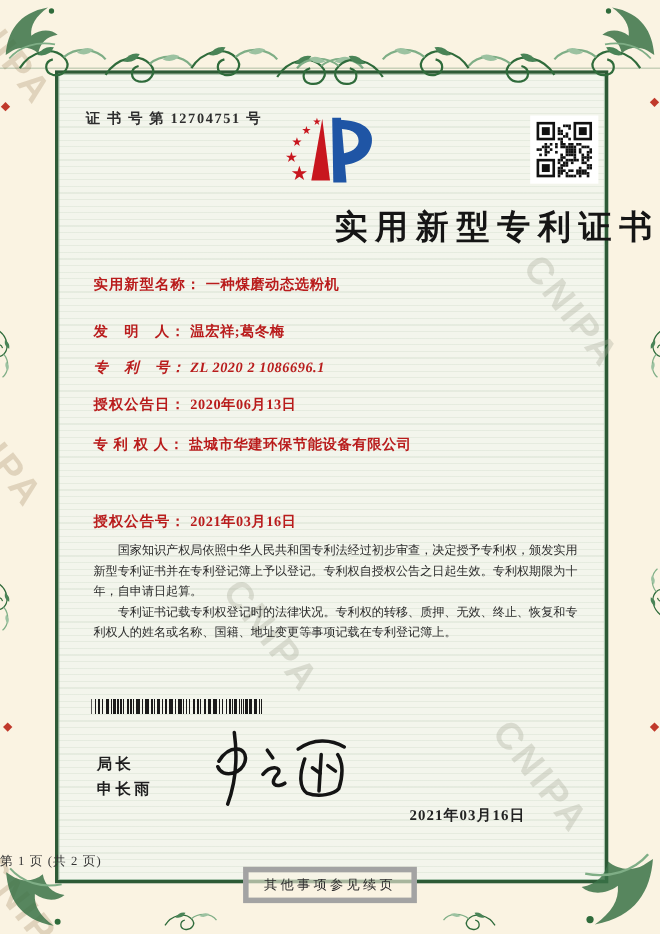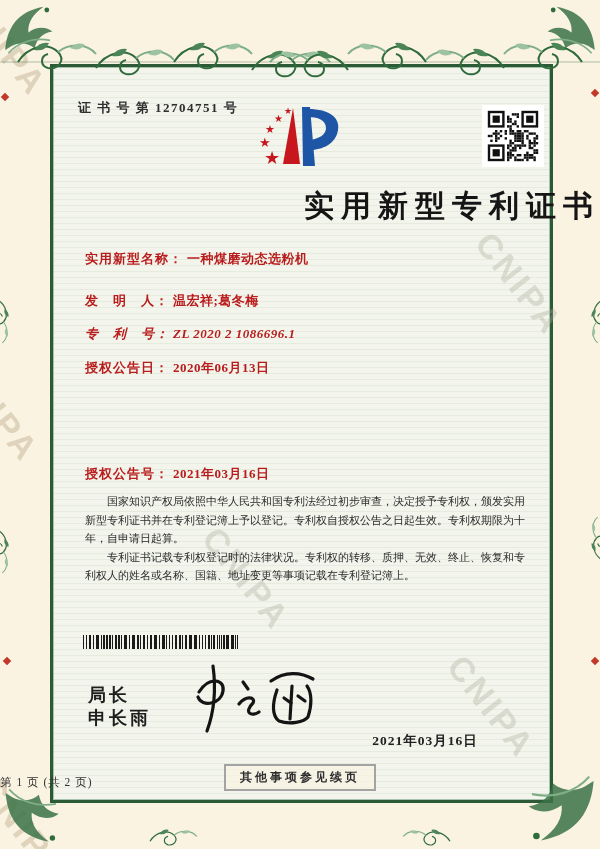--- a/index.html
+++ b/index.html
@@ -47,32 +47,32 @@
   .field .lbl{letter-spacing:1px;}
   .field .val{margin-left:4px;letter-spacing:0.5px;}
   .grant-extra{position:absolute;left:218px;top:0;white-space:nowrap;}
 
   .paras{position:absolute;left:85px;top:492px;width:440px;font-size:11px;
          line-height:18.6px;color:#2b2b2b;text-align:justify;font-weight:500;}
   .paras p{margin:0;text-indent:2em;}
 
   .barcode{position:absolute;left:83px;top:635px;width:158px;height:14px;}
 
-  .signer{position:absolute;left:88px;top:684px;font-size:18px;font-weight:600;
+  .signer{position:absolute;left:88px;top:684px;font-size:14px;font-weight:600;
           letter-spacing:3px;color:#1e1e1e;line-height:23px;}
   .signature{position:absolute;left:173px;top:660px;width:155px;height:78px;}
 
   .issue-date{position:absolute;left:350px;top:732px;width:150px;text-align:center;
               font-size:13.5px;font-weight:600;letter-spacing:1px;color:#222;}
 
   .page-footer{position:absolute;left:0;top:775px;width:600px;
                font-size:11.5px;color:#333;letter-spacing:1px;}
 
-  .note-box{position:absolute;left:50%;top:764px;transform:translateX(-50%);
-            border:2px solid #a3a3a3;padding:3px 14px;font-size:12px;font-weight:700;
+  .note-box{position:absolute;left:50%;top:788px;transform:translateX(-50%);
+            border:5px solid #a3a3a3;padding:3px 14px;font-size:12px;font-weight:400;
             letter-spacing:3px;color:#2e2e2e;background:rgba(250,243,226,0.6);}
 
   .red-mark{position:absolute;width:6px;height:6px;background:#c0392b;
             transform:rotate(45deg);z-index:3;}
 </style>
 </head>
 <body>
 
 <div class="page">
 
@@ -287,20 +287,23 @@
     </div>
     <div class="field" style="top:292px;">
       <span class="lbl">发　明　人：</span><span class="val">温宏祥;葛冬梅</span>
     </div>
     <div class="field" style="top:325px;font-style:italic;">
       <span class="lbl">专　利　号：</span><span class="val">ZL 2020 2 1086696.1</span>
     </div>
     <div class="field" style="top:359px;">
       <span class="lbl">授权公告日：</span><span class="val">2020年06月13日</span>
     </div>
+    <div class="field" style="top:395px;">
+      <span class="lbl">专 利 权 人：</span><span class="val">盐城市华建环保节能设备有限公司</span>
+    </div>
     <div class="field" style="top:465px;">
       <span class="lbl">授权公告号：</span><span class="val">2021年03月16日</span>
     </div>
 
     <div class="paras">
       <p>国家知识产权局依照中华人民共和国专利法经过初步审查，决定授予专利权，颁发实用新型专利证书并在专利登记簿上予以登记。专利权自授权公告之日起生效。专利权期限为十年，自申请日起算。</p>
       <p>专利证书记载专利权登记时的法律状况。专利权的转移、质押、无效、终止、恢复和专利权人的姓名或名称、国籍、地址变更等事项记载在专利登记簿上。</p>
     </div>
 
     <svg class="barcode" id="barcode-svg" viewBox="0 0 158 14" preserveAspectRatio="none" shape-rendering="crispEdges">

